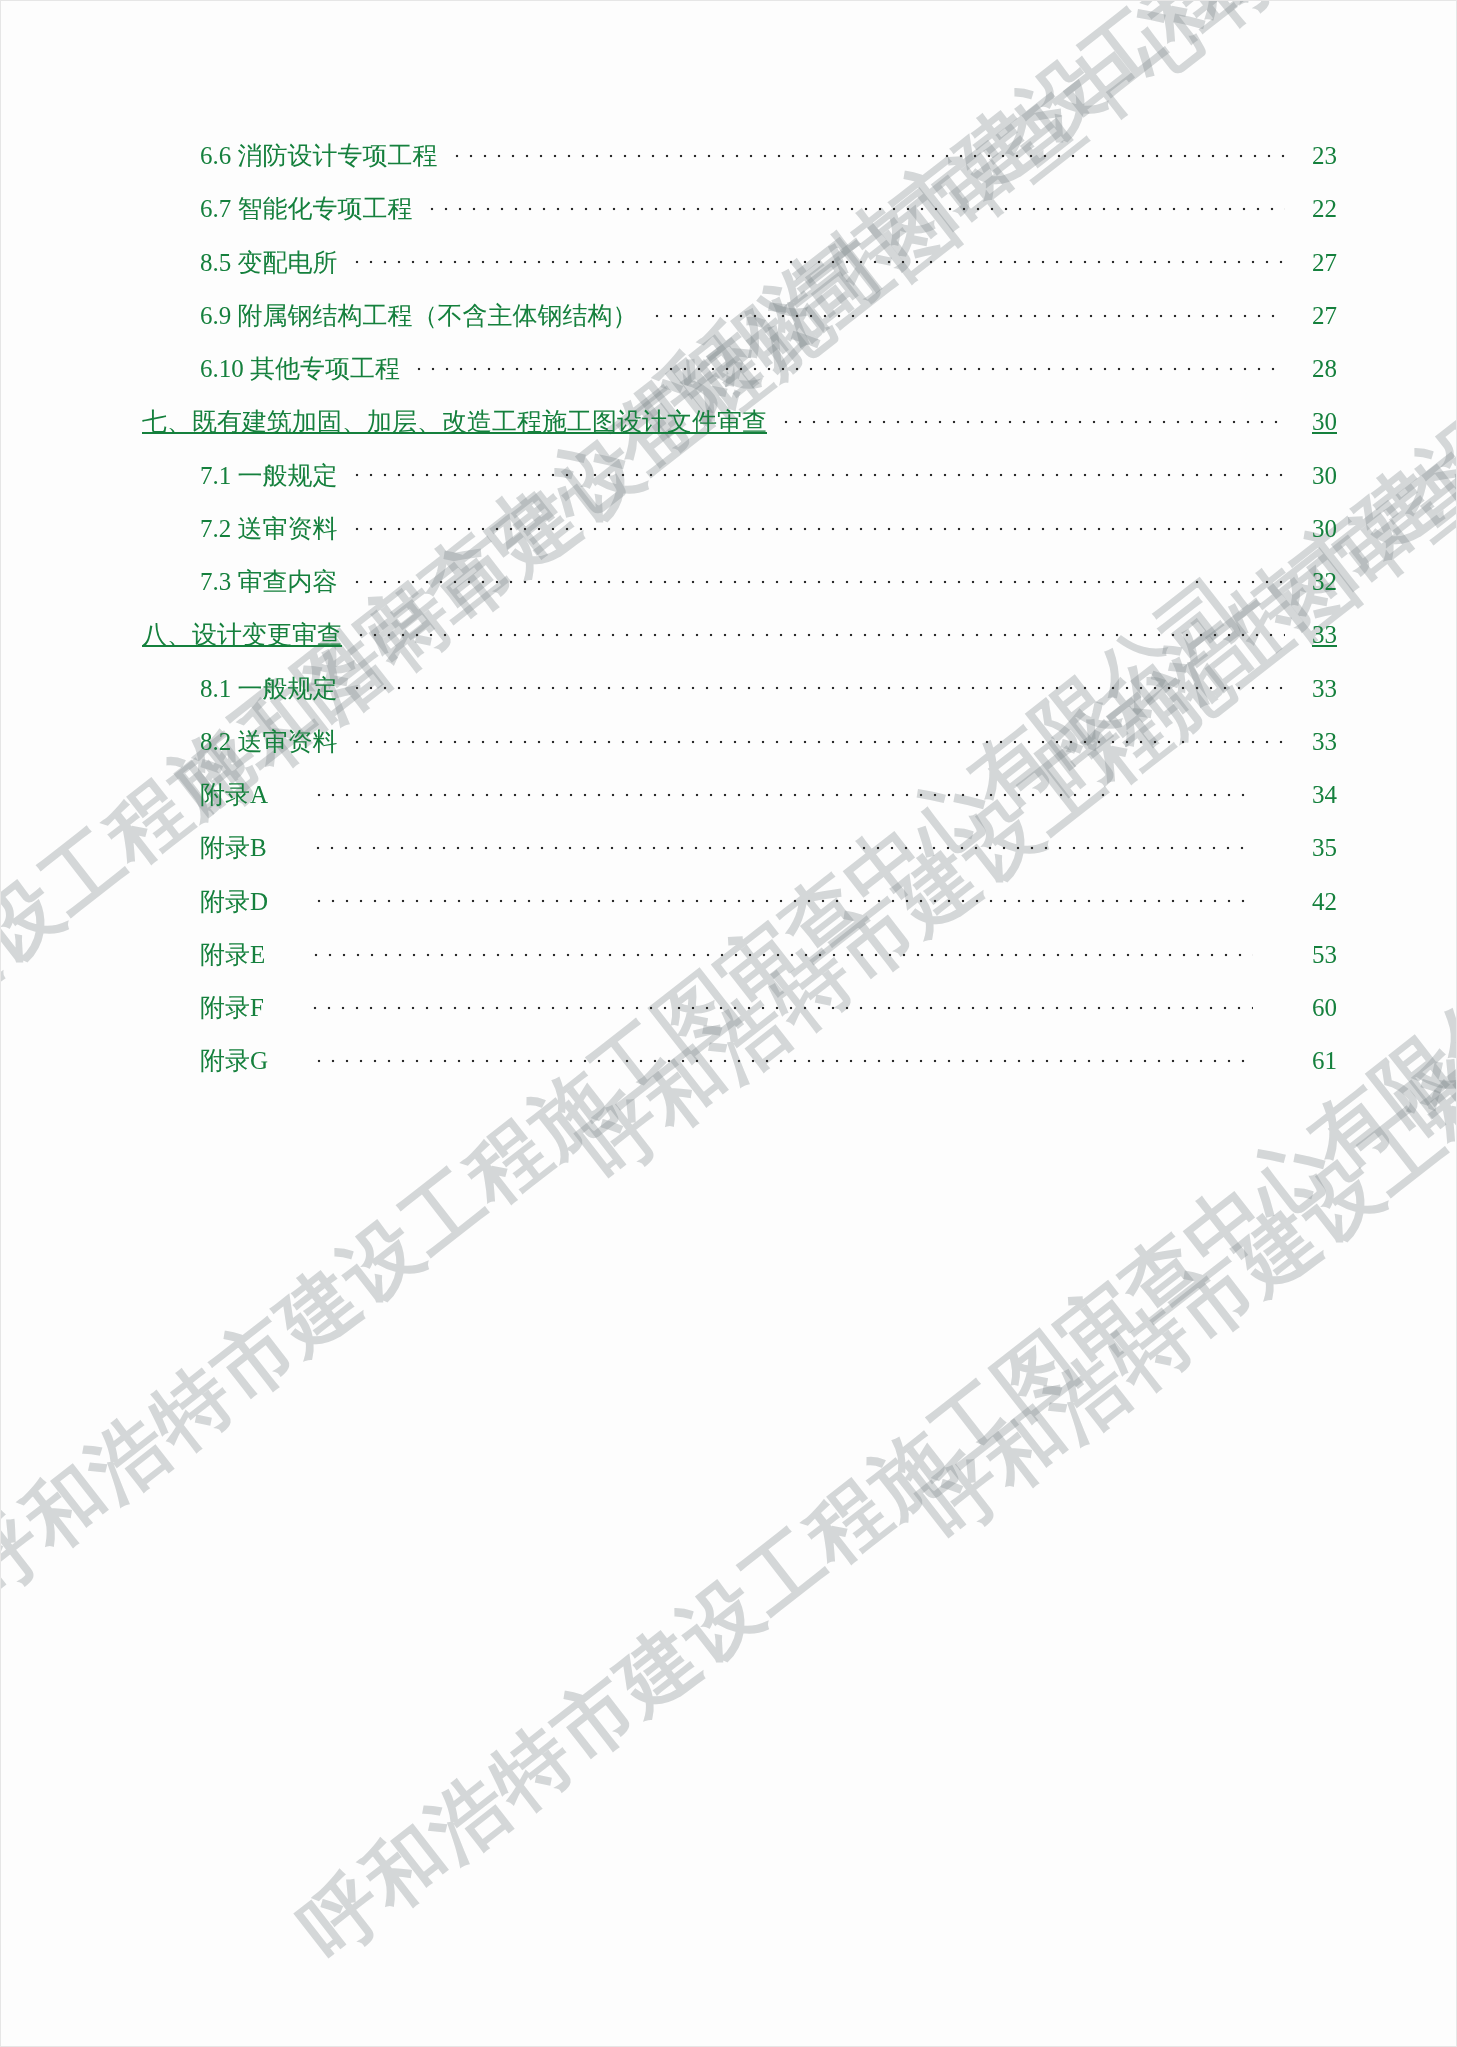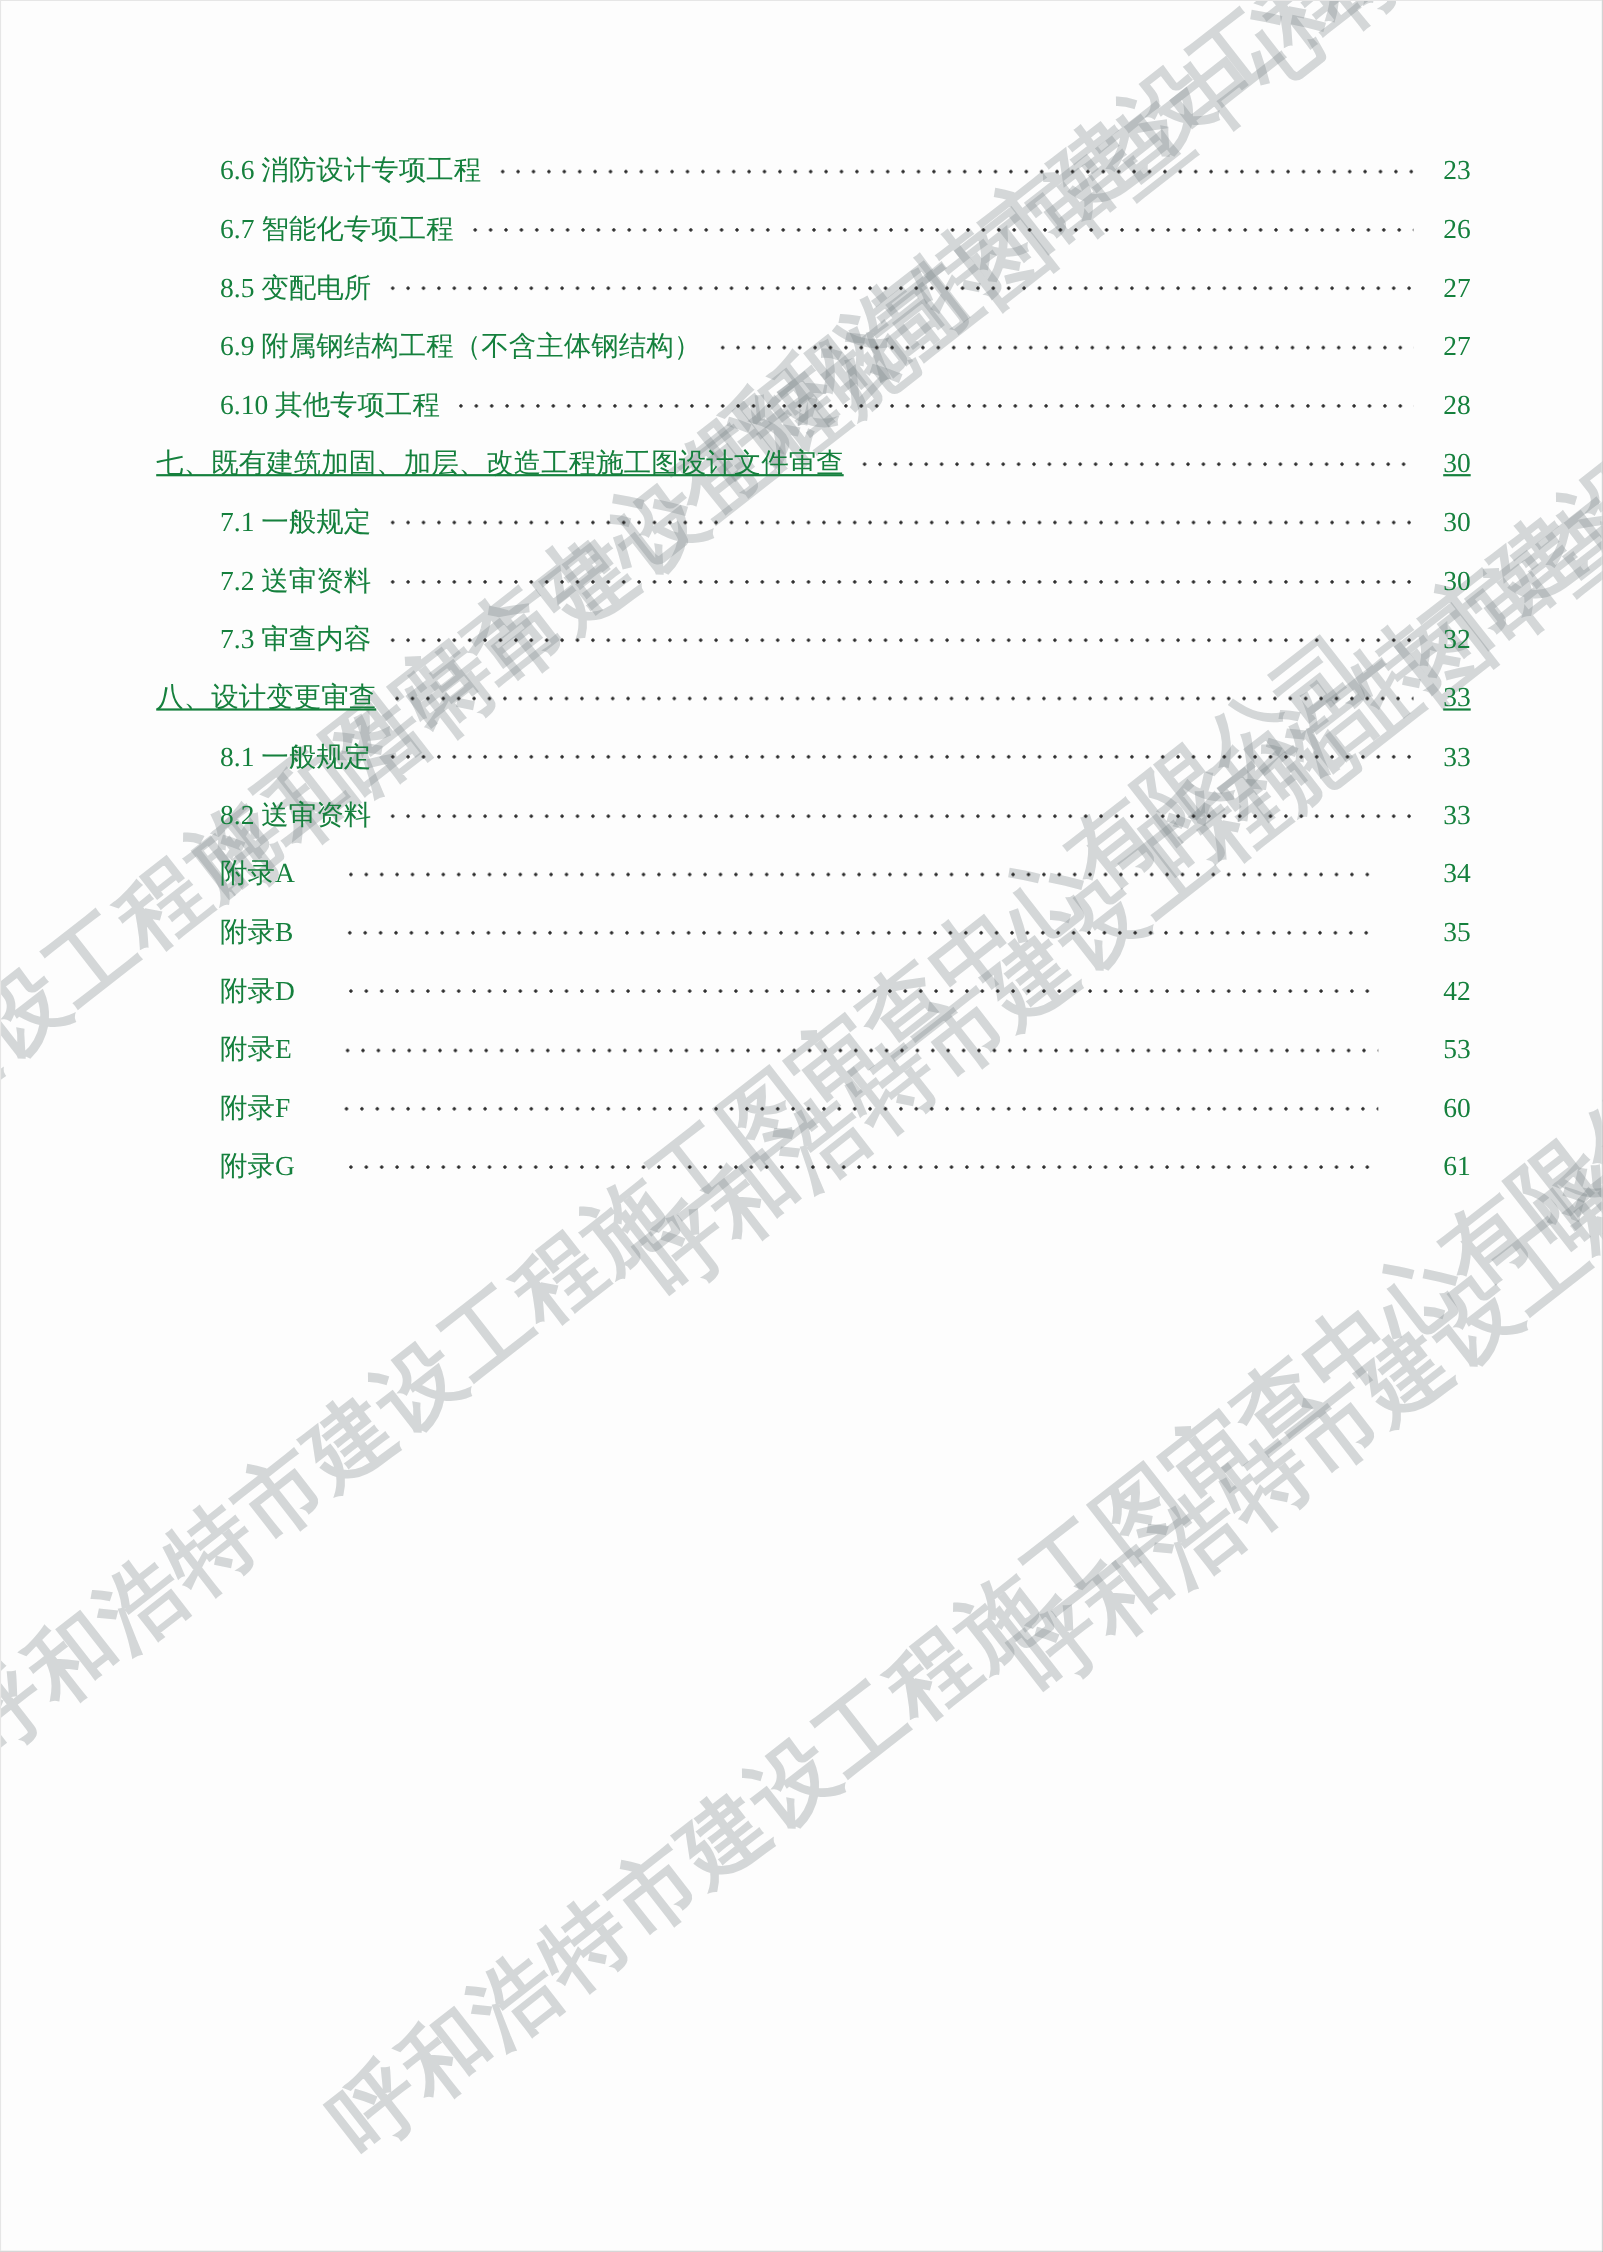--- a/index.html
+++ b/index.html
@@ -119,21 +119,21 @@
 
       <li class="toc-row lvl-2">
         <span class="lbl">6.6  消防设计专项工程</span>
         <span class="dots"></span>
         <span class="pg">23</span>
       </li>
 
       <li class="toc-row lvl-2">
         <span class="lbl">6.7  智能化专项工程</span>
         <span class="dots"></span>
-        <span class="pg">26</span>
+        <span class="pg">22</span>
       </li>
 
       <li class="toc-row lvl-2">
         <span class="lbl">8.5  变配电所</span>
         <span class="dots"></span>
         <span class="pg">27</span>
       </li>
 
       <li class="toc-row lvl-2">
         <span class="lbl">6.9  附属钢结构工程（不含主体钢结构）</span>

